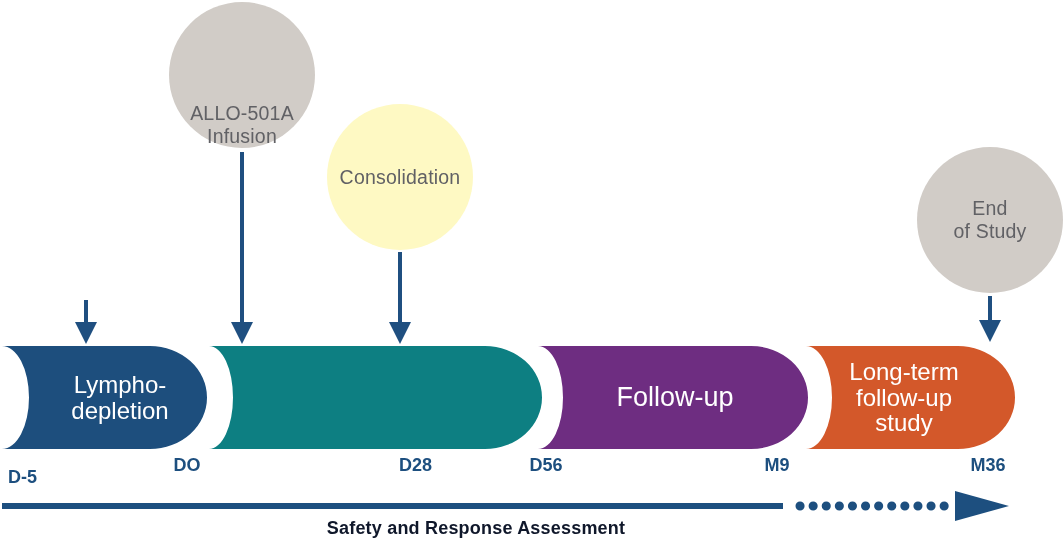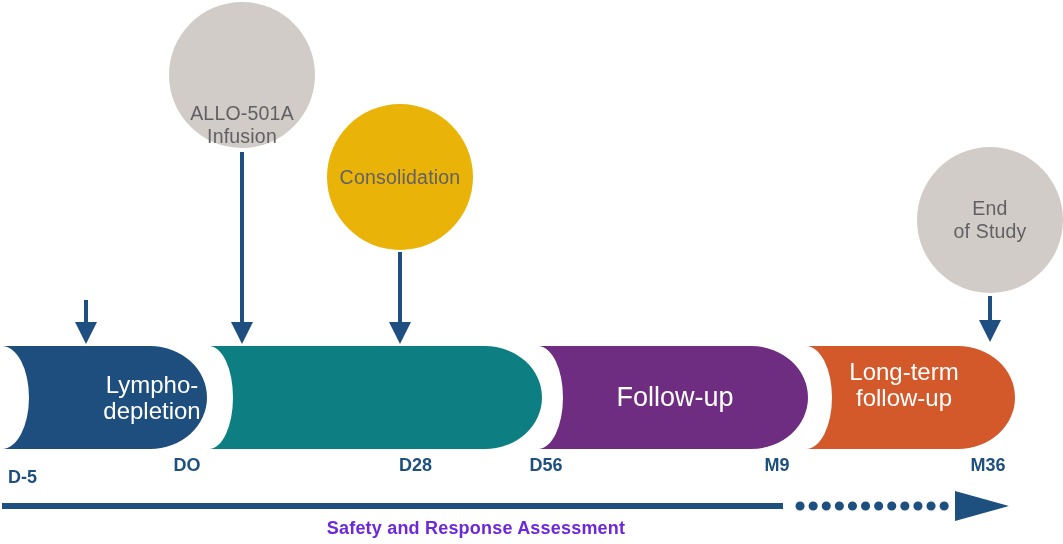--- a/index.html
+++ b/index.html
@@ -40,21 +40,21 @@
     transform:translateX(-50%);
     color:#1d4f7f;
     font-size:18px;font-weight:bold;
     white-space:nowrap;
   }
   .tp-left{transform:none;margin-top:12px;}
   .assessment{
     position:absolute;
     top:518px;left:476px;
     transform:translateX(-50%);
-    color:#6d28d9;
+    color:#0f172a;
     font-size:18px;font-weight:bold;
     letter-spacing:.2px;
     white-space:nowrap;
   }
 </style>
 </head>
 <body>
 
 <div id="stage">
 
@@ -88,42 +88,43 @@
       <path d="M955,491 L955,521 L1009,506 Z" fill="#1d4f7f"></path>
     </g>
   </svg>
 
 
   <div class="circle" style="left:169px;top:2px;background:#d1ccc7;justify-content:flex-end;">
     <span>ALLO-501A</span>
     <span>Infusion</span>
   </div>
 
-  <div class="circle" style="left:327px;top:104px;background:#eab308;">
+  <div class="circle" style="left:327px;top:104px;background:#fef9c3;">
     <span>Consolidation</span>
   </div>
 
   <div class="circle" style="left:917px;top:147px;background:#d1ccc7;">
     <span>End</span>
     <span>of Study</span>
   </div>
 
-  <div class="phase-label pl-2line" style="left:120px;top:372px;margin-left:32px;">
+  <div class="phase-label pl-2line" style="left:120px;top:372px;">
     <span>Lympho-</span>
     <span>depletion</span>
   </div>
 
 
   <div class="phase-label pl-1line" style="left:675px;top:384px;">
     <span>Follow-up</span>
   </div>
 
   <div class="phase-label pl-3line" style="left:904px;top:359px;">
     <span>Long-term</span>
     <span>follow-up</span>
+    <span>study</span>
   </div>
 
   <span class="timepoint tp-left" style="left:8px;">D-5</span>
   <span class="timepoint" style="left:187px;">DO</span>
   <span class="timepoint" style="left:400px;padding-left:31px;">D28</span>
   <span class="timepoint" style="left:546px;">D56</span>
   <span class="timepoint" style="left:777px;">M9</span>
   <span class="timepoint" style="left:988px;">M36</span>
 
   <span class="assessment">Safety and Response Assessment</span>

